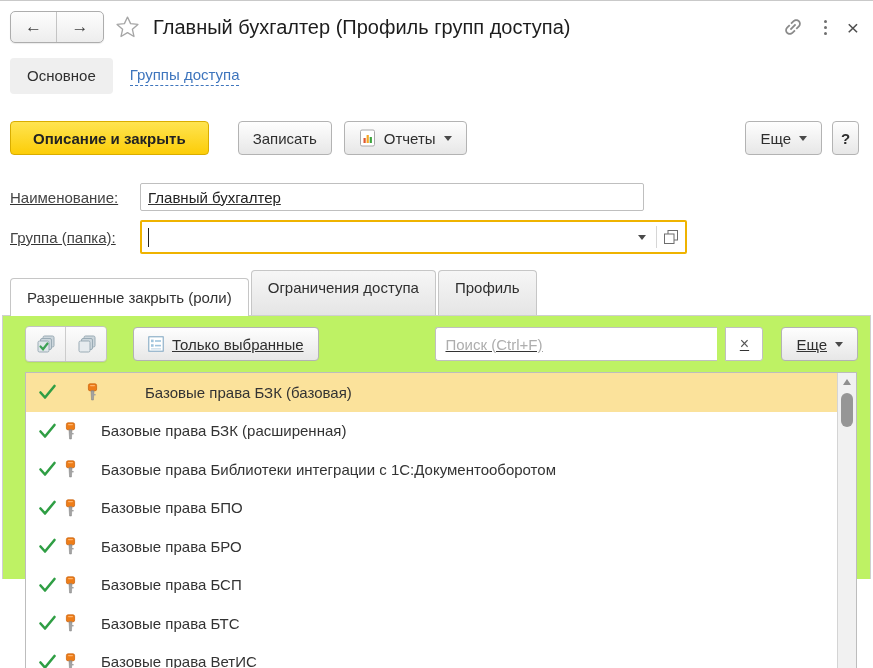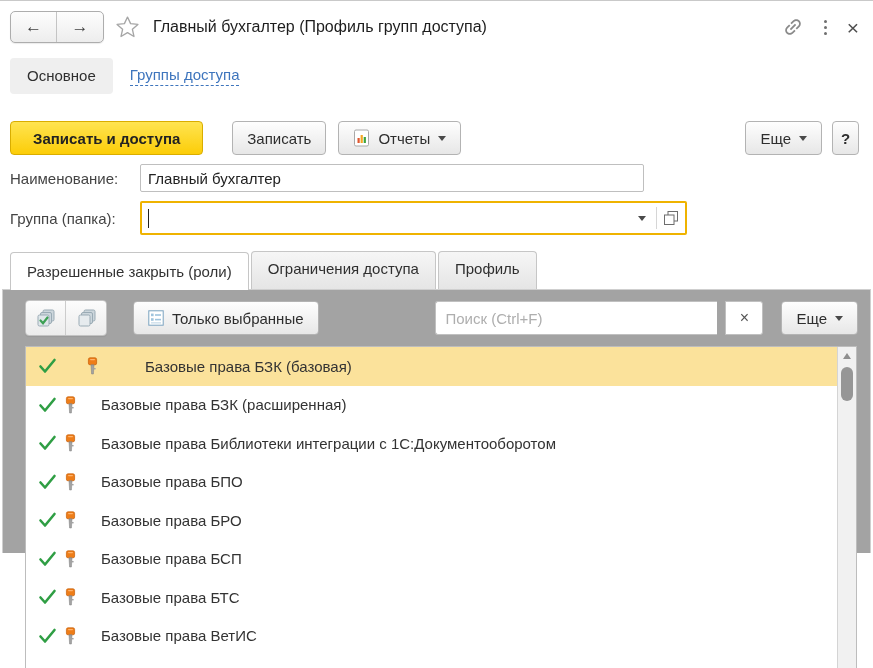--- a/index.html
+++ b/index.html
@@ -8,21 +8,21 @@
   body { border-top:1px solid #c9c9c9; position:relative; }
 
   
   .header { display:flex; align-items:center; padding:10px 14px 0 10px; height:42px; }
   .navgroup { display:flex; border:1px solid #adadad; border-radius:5px; overflow:hidden;
     background:linear-gradient(#fdfdfd,#ededed); box-shadow:0 1px 1px rgba(0,0,0,.08); }
   .navgroup button { width:46px; height:30px; border:none; background:transparent;
     font-size:17px; font-weight:bold; color:#3f3f3f; cursor:pointer; }
   .navgroup button:first-child { border-right:1px solid #c4c4c4; }
   .star { margin-left:10px; display:flex; align-items:center; }
-  .title { margin-left:12px; font-size:16px; color:#1d1d1d; white-space:nowrap; flex:1 1 auto; }
+  .title { margin-left:12px; font-size:20px; color:#1d1d1d; white-space:nowrap; flex:1 1 auto; }
   .hdr-icons { display:flex; align-items:center; gap:18px; color:#7d7d7d; }
   .kebab { display:flex; flex-direction:column; gap:3px; padding:2px; cursor:pointer; }
   .kebab i { width:3px; height:3px; border-radius:50%; background:#6f6f6f; }
   .close-x { font-size:21px; line-height:1; color:#4e4e4e; cursor:pointer; }
   .chain { cursor:pointer; display:flex; }
 
   
   .navrow { display:flex; align-items:center; margin-top:14px; padding-left:10px; height:37px; gap:0; }
   .main-tab { background:#efefef; border-radius:4px; padding:0 17px; height:36px;
     line-height:36px; color:#2f2f2f; cursor:pointer; }
@@ -36,44 +36,44 @@
     font-family:inherit; display:inline-flex; align-items:center; gap:8px;
     padding:0 14px; cursor:pointer; }
   .btn-yellow { background:linear-gradient(#ffe451,#fccd08); border:1px solid #d9ad00;
     font-weight:bold; color:#222; padding:0 22px; }
   .caret { width:0; height:0; border-left:4px solid transparent; border-right:4px solid transparent;
     border-top:5px solid #4a4a4a; display:inline-block; }
   .spacer { flex:1 1 auto; }
   .btn-help { width:27px; justify-content:center; padding:0; font-weight:bold; }
 
   
-  .fields { margin-top:9px; padding-left:10px; }
+  .fields { margin-top:28px; padding-left:10px;text-decoration:underline; }
   .frow { display:flex; align-items:center; margin-bottom:9px; }
   .flabel { width:130px; color:#444; }
   .txt-input { width:504px; height:28px; border:1px solid #bfbfbf; border-radius:2px;
     padding:0 7px; font-size:15px; font-family:inherit; color:#222; }
   .combo { width:547px; height:34px; border:2px solid #efb300; border-radius:2px;
     display:flex; align-items:center; background:#fff; }
   .cursorbar { width:1px; height:19px; background:#222; margin-left:6px; }
   .combo .grow { flex:1 1 auto; }
   .combo-btn { width:28px; height:100%; display:flex; align-items:center; justify-content:center;
     cursor:pointer; }
   .combo-sep { width:1px; height:22px; background:#d6d6d6; }
 
   
   .tabs { display:flex; align-items:flex-end; margin-top:16px; padding-left:10px; position:relative; z-index:2; }
   .tab { border:1px solid #c6c6c6; border-bottom:none; border-radius:4px 4px 0 0;
     padding:0 16px; cursor:pointer; white-space:nowrap; }
   .tab.active { height:38px; line-height:38px; background:#fff; margin-bottom:-1px; }
-  .tab.inactive { height:38px; line-height:33px; background:linear-gradient(#f6f6f6,#e5e5e5);
+  .tab.inactive { height:45px; line-height:33px; background:linear-gradient(#f6f6f6,#e5e5e5);
     margin-left:2px; color:#2f2f2f; }
 
   
   .panel { position:relative; margin:0 2px; height:264px;
-    border:1px solid #cfcfcf; border-bottom:none; background:#a3a3a3; }
+    border:1px solid #cfcfcf; border-bottom:none; background:#bef264;text-decoration:underline; }
   .list-toolbar { display:flex; align-items:center; padding:10px 12px 0 22px; height:46px; }
   .icongroup { display:flex; border-radius:4px; overflow:hidden; border:1px solid #c3c3c3;
     box-shadow:0 1px 1px rgba(0,0,0,.06); }
   .icongroup button { width:40px; height:34px; border:none; background:linear-gradient(#fcfcfc,#ececec);
     display:flex; align-items:center; justify-content:center; cursor:pointer; }
   .icongroup button:first-child { border-right:1px solid #cccccc; }
   .toggle-btn { margin-left:26px; }
   .searchwrap { margin-left:auto; display:flex; align-items:center;gap:8px; }
   .search-input { width:282px; height:34px; border:1px solid #c0c0c0; border-right:none;
     border-radius:3px 0 0 3px; padding:0 9px; font-size:15px; font-family:inherit; color:#333; }
@@ -129,21 +129,21 @@
     <span class="close-x">×</span>
   </div>
 </div>
 
 <div class="navrow">
   <span class="main-tab">Основное</span>
   <span class="grp-link">Группы доступа</span>
 </div>
 
 <div class="cmdbar">
-  <button class="btn btn-yellow">Записать и доступа</button>
+  <button class="btn btn-yellow">Описание и закрыть</button>
   <button class="btn" style="margin-left:29px;">Записать</button>
   <button class="btn" style="margin-left:12px;">
     <span style="display:flex;">
       <svg width="17" height="18" viewBox="0 0 17 18">
         <rect x="1.5" y="1" width="14" height="16" rx="1.5" fill="#fff" stroke="#a8a8a8"></rect>
         <rect x="4.5" y="9" width="2.2" height="5" fill="#e0572f"></rect>
         <rect x="7.6" y="6" width="2.2" height="8" fill="#f5a623"></rect>
         <rect x="10.7" y="8" width="2.2" height="6" fill="#3da43d"></rect>
         </svg>
     </span>

